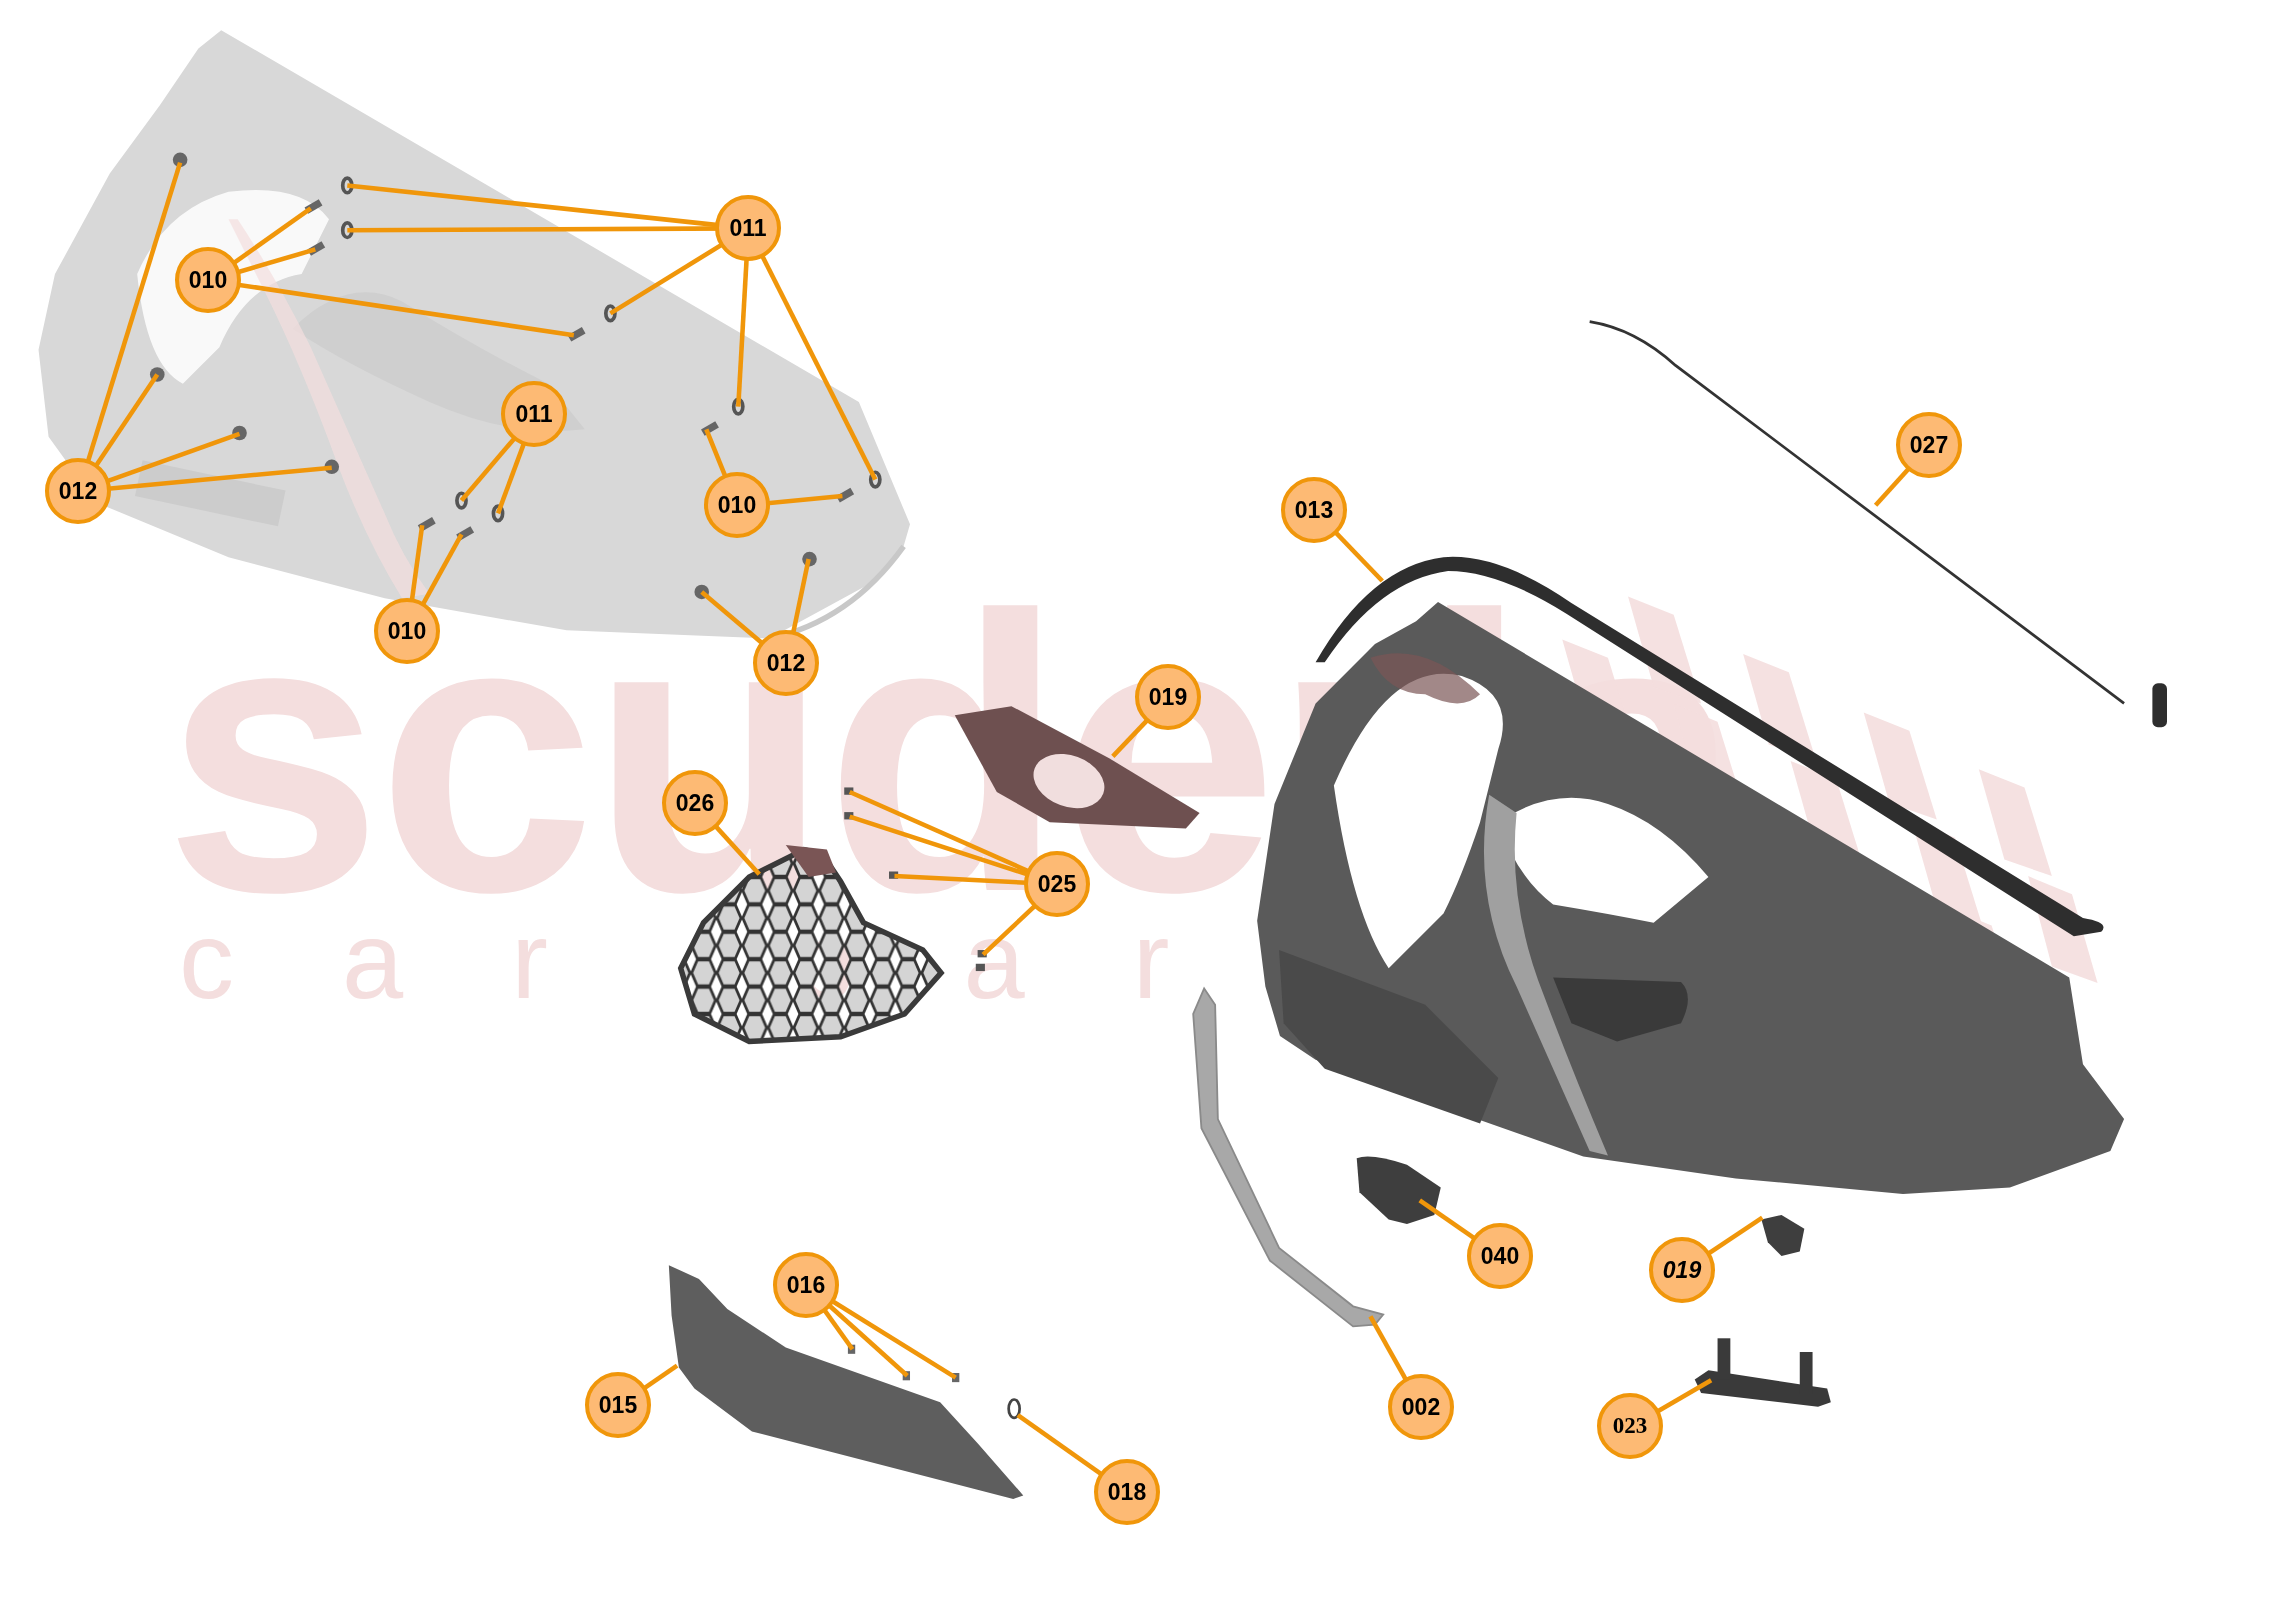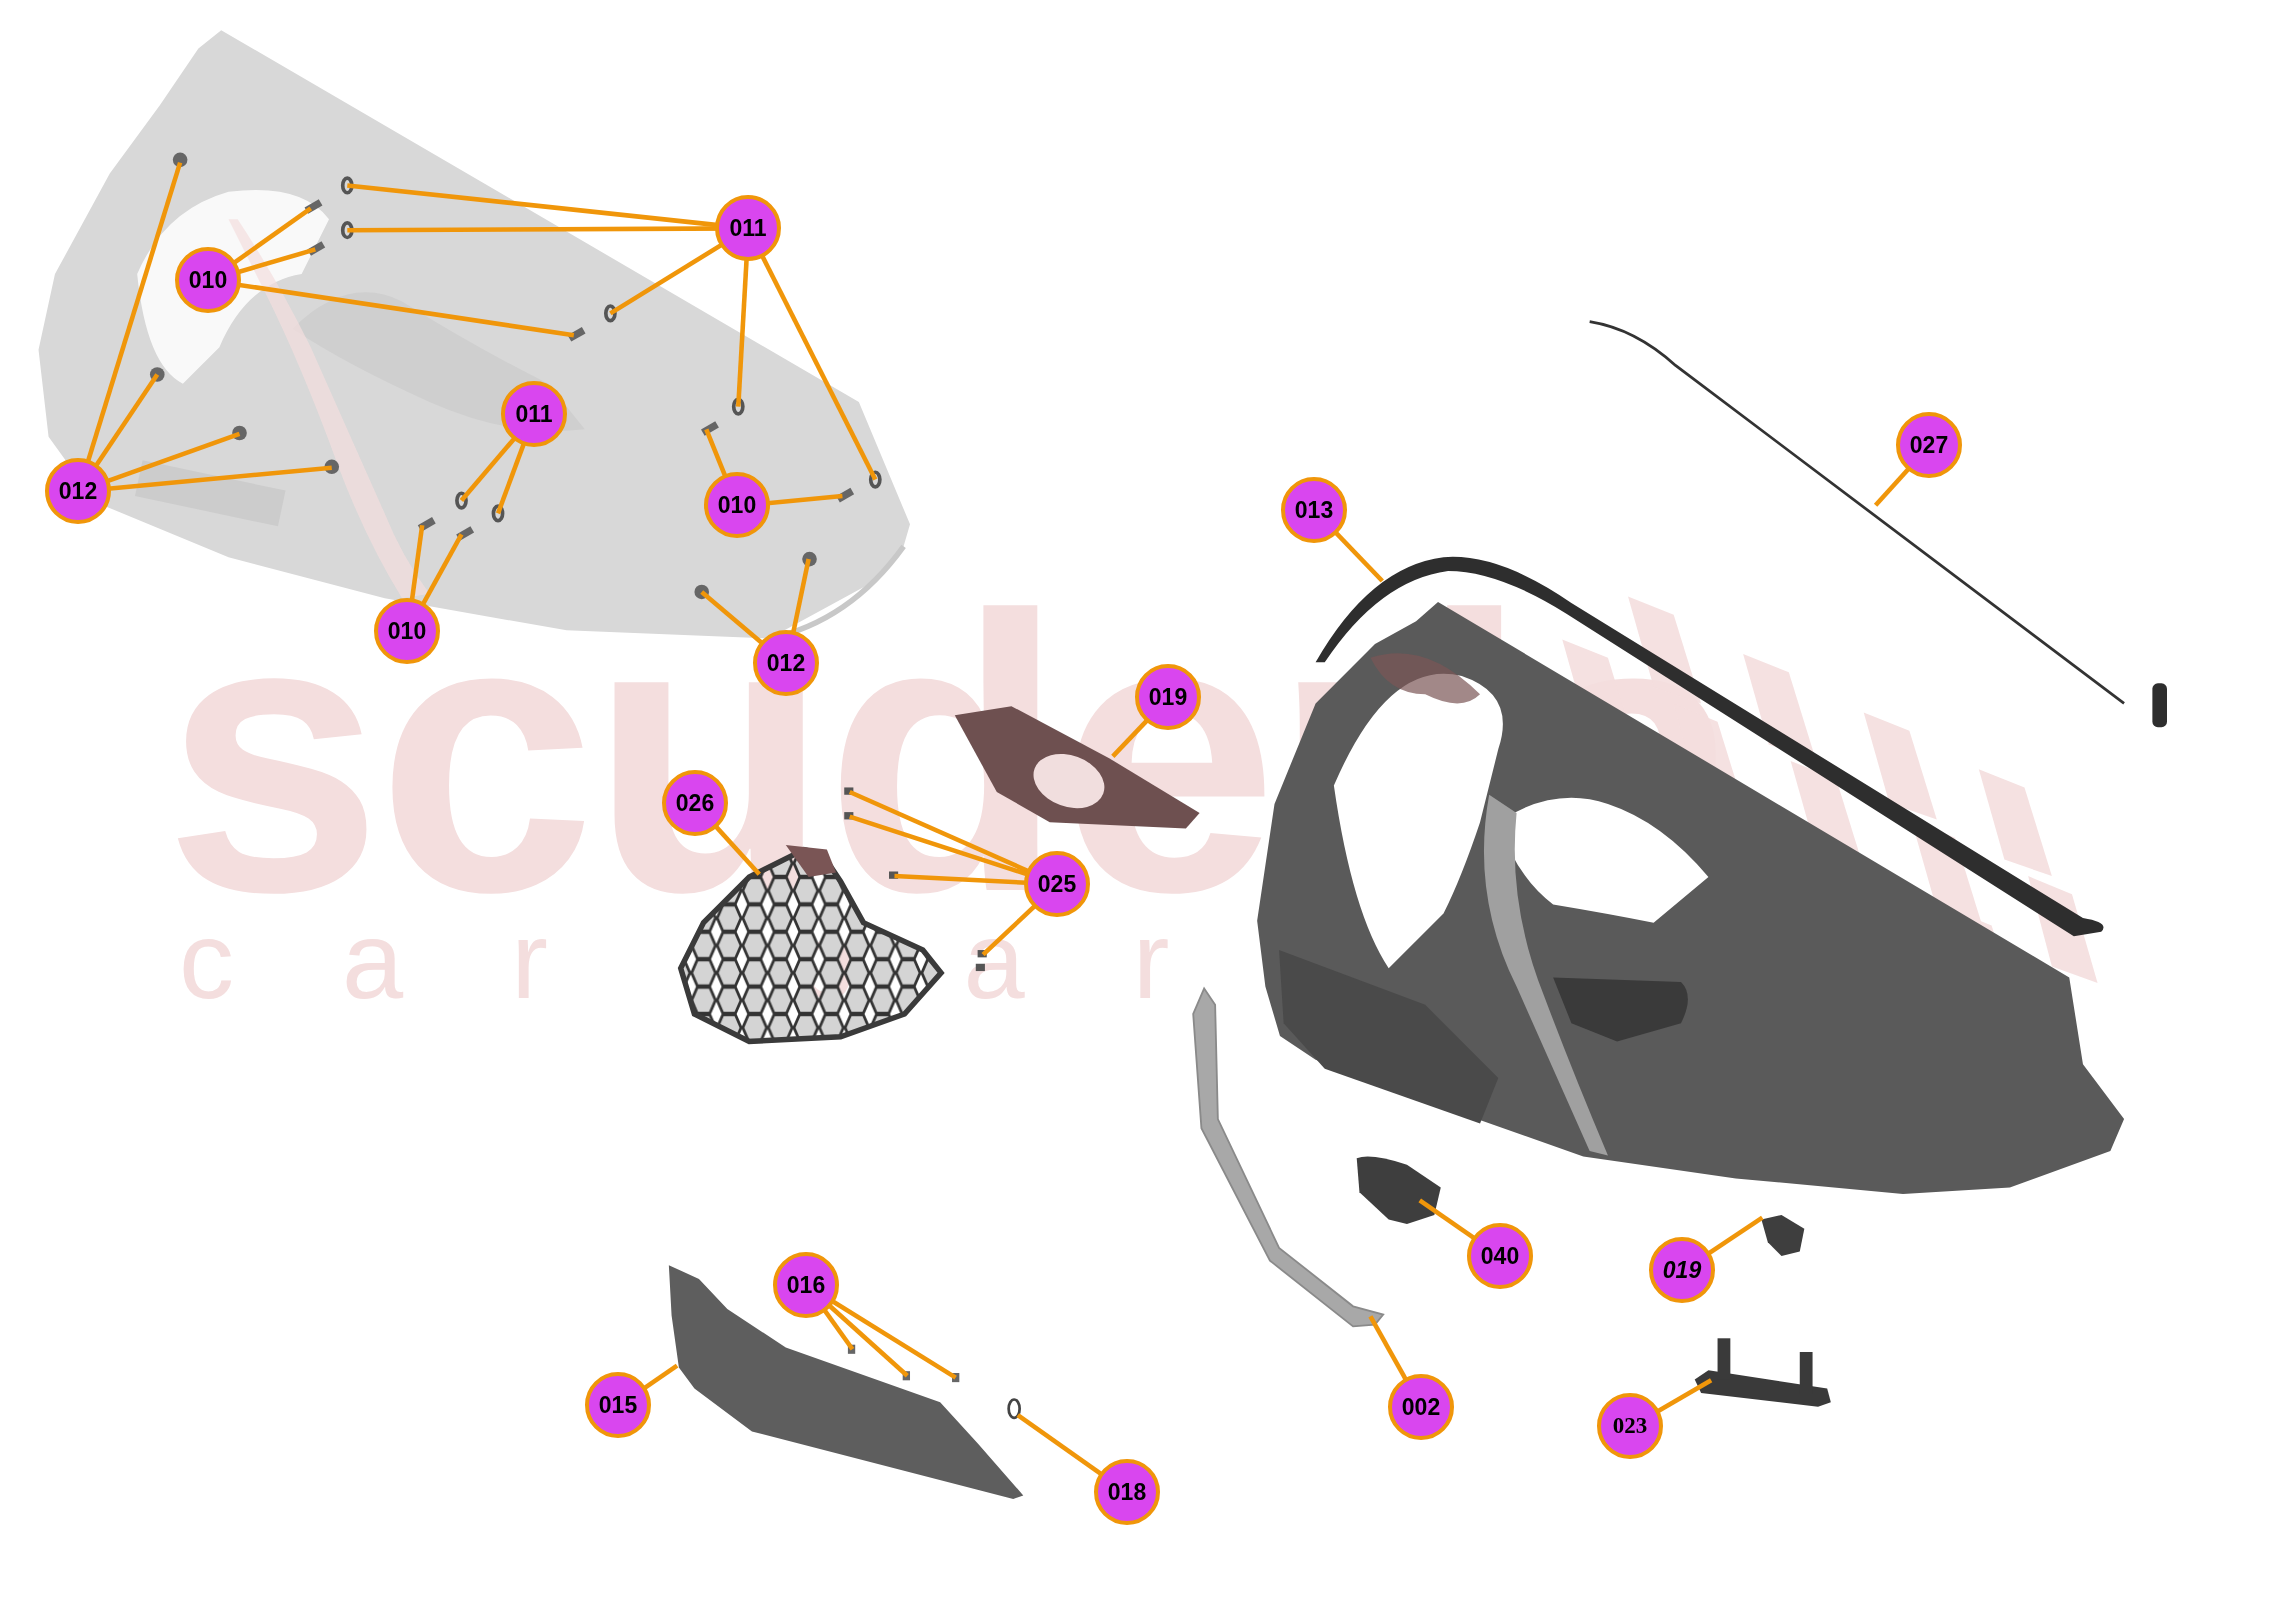--- a/index.html
+++ b/index.html
@@ -1,21 +1,21 @@
 <!DOCTYPE html>
 <html style="font-size:14.6px"><head>
 <meta charset="utf-8">
 <style>
   html, body { margin:0; padding:0; background:#ffffff; }
   body { width:2285px; height:1616px; position:relative; overflow:hidden; font-family:"Liberation Sans", sans-serif; }
   #stage { position:absolute; left:0; top:0; width:2285px; height:1616px; }
   .wm-main { position:absolute; left:164px; top:557px; font-family:"Liberation Sans", sans-serif; font-weight:bold; font-size:393px; line-height:1; color:#f4dede; letter-spacing:-5.5px; white-space:nowrap; }
   .wm-sub { position:absolute; left:179px; top:905px; font-family:"Liberation Sans", sans-serif; font-size:110px; line-height:1; color:#f4dede; letter-spacing:108px; white-space:nowrap; }
   svg { position:absolute; left:0; top:0; }
-  .callout { position:absolute; width:58px; height:58px; border-radius:50%; border:4.6px solid #f0960a; background:#d946ef; box-sizing:content-box; display:flex; align-items:center; justify-content:center; font-family:"Liberation Sans", sans-serif; font-weight:bold; font-size:23px; color:#000; cursor:pointer; }
+  .callout { position:absolute; width:58px; height:58px; border-radius:50%; border:4.6px solid #f0960a; background:#fdba74; box-sizing:content-box; display:flex; align-items:center; justify-content:center; font-family:"Liberation Sans", sans-serif; font-weight:bold; font-size:23px; color:#000; cursor:pointer; }
 </style>
 </head>
 <body>
 
 <div id="stage">
 
   <div class="wm-main">scuderia</div>
   <div class="wm-sub">car parts</div>
 
   <svg id="art" width="2285" height="1616" viewBox="0 0 2501 1769">

